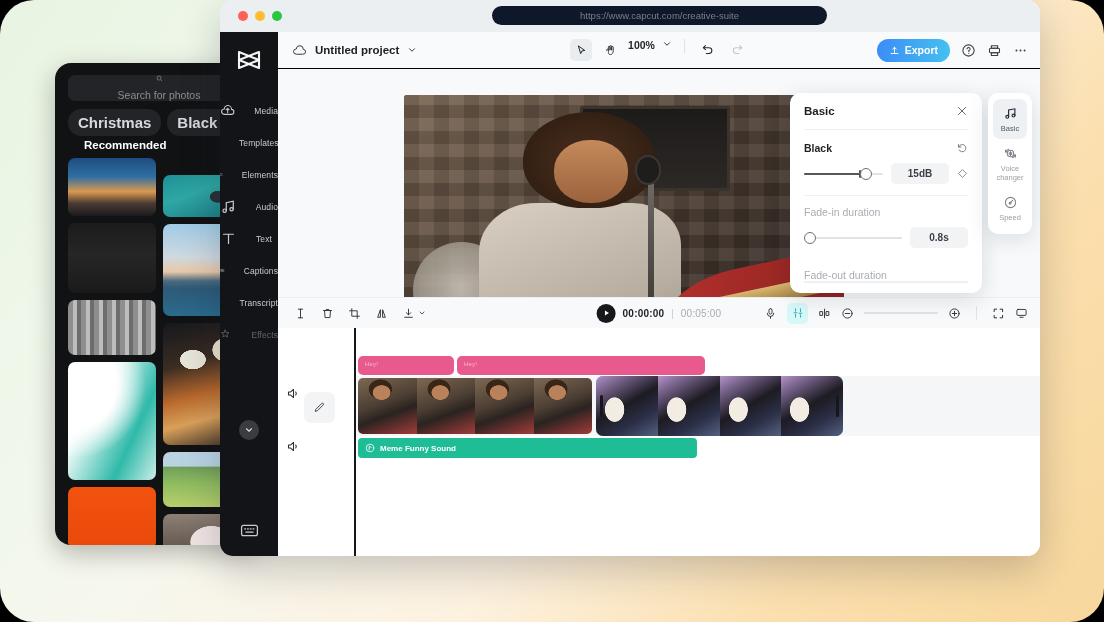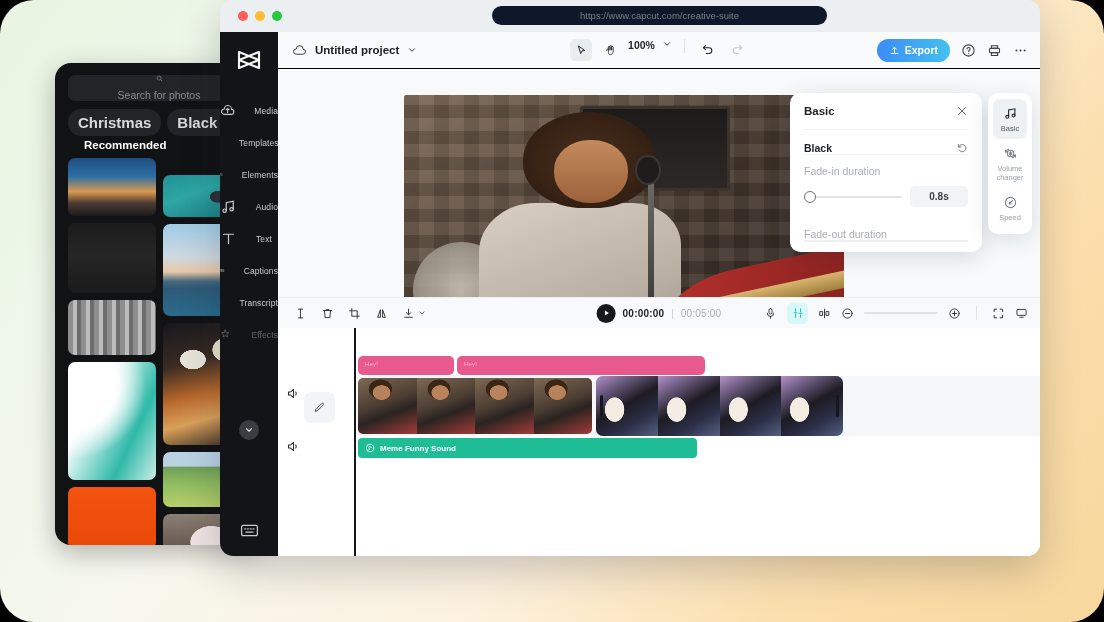--- a/index.html
+++ b/index.html
@@ -551,20 +551,31 @@
             </div>
             <div class="hr"></div>
 
             <div class="sec-row">
               <span class="sec-label">Black</span>
               <svg width="12" height="12" viewBox="0 0 24 24" fill="none" stroke="#6b7077" stroke-width="1.8" stroke-linecap="round">
                 <path d="M5 5v5h5"></path>
                   <path d="M5.5 10a7.3 7.3 0 1 1 .6 6"></path>
               </svg>
             </div>
+            <div class="slider-row">
+              <div class="track">
+                <div class="fill" style="width:78%"></div>
+                <div class="tick" style="left:70%"></div>
+                <div class="knob" style="left:78%"></div>
+              </div>
+              <div class="valbox">15dB</div>
+              <svg width="11" height="11" viewBox="0 0 24 24" fill="none" stroke="#6b7077" stroke-width="1.7">
+                <path d="M12 3.5L20.5 12 12 20.5 3.5 12z"></path>
+              </svg>
+            </div>
 
             <div class="hr"></div>
 
 
             <div class="sub-label">Fade-in duration</div>
             <div class="slider-row">
               <div class="track">
                 <div class="knob" style="left:6%"></div>
               </div>
               <div class="valbox">0.8s</div>
@@ -588,21 +599,21 @@
               </svg>
               <span class="pl">Basic</span>
             </div>
             <div class="prail-item muted">
               <svg width="15" height="15" viewBox="0 0 24 24" fill="none" stroke="#7d8289" stroke-width="1.7" stroke-linecap="round">
                 <circle cx="12" cy="12" r="5.2"></circle>
                 <path d="M10 10.3v3.4M12 9v6M14 10.3v3.4"></path>
                 <path d="M4.6 9.2A8 8 0 0 1 9 5.2M19.4 14.8a8 8 0 0 1-4.4 4"></path>
                 <path d="M4 6.6v2.8h2.8M20 17.4v-2.8h-2.8"></path>
               </svg>
-              <span class="pl"><span>Volume</span><br><span>changer</span></span>
+              <span class="pl"><span>Voice</span><br><span>changer</span></span>
             </div>
             <div class="prail-item muted">
               <svg width="15" height="15" viewBox="0 0 24 24" fill="none" stroke="#7d8289" stroke-width="1.7" stroke-linecap="round">
                 <circle cx="12" cy="12" r="8.2"></circle>
                   <path d="M15.5 8.5L10.5 13"></path>
                   <circle cx="11.4" cy="13.2" r="1.5"></circle>
               </svg>
               <span class="pl">Speed</span>
             </div>
           </div>

